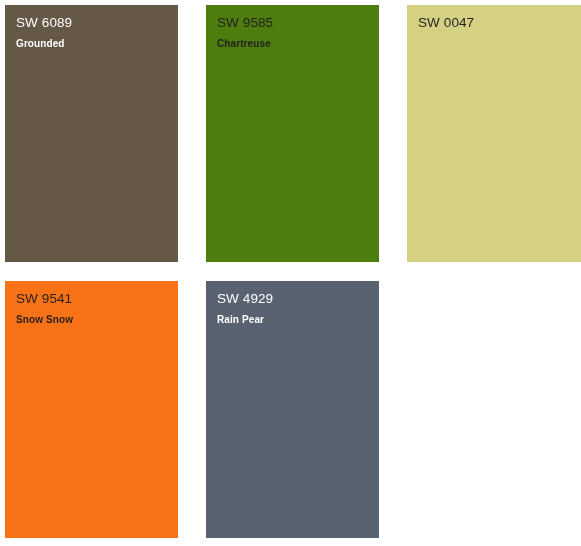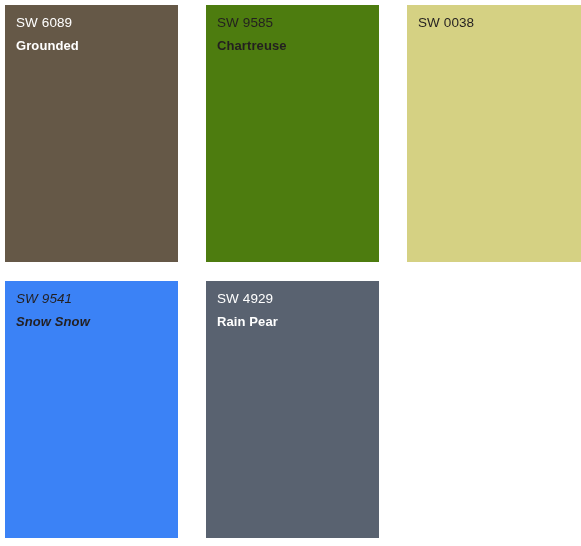--- a/index.html
+++ b/index.html
@@ -33,21 +33,21 @@
   }
   .swatch-code {
     font-size: 13.5px;
     font-weight: 400;
     line-height: 1.0;
     letter-spacing: 0.1px;
     margin: 0 0 9px 0;
     white-space: nowrap;
   }
   .swatch-name {
-    font-size: 13px;
+    font-size: 10px;
     font-weight: 700;
     line-height: 1.0;
     letter-spacing: 0.1px;
     margin: 0;
     white-space: nowrap;
   }
   .text-light .swatch-code,
   .text-light .swatch-name {
     color: #ffffff;
   }
@@ -62,23 +62,23 @@
 <div class="swatch-grid" id="swatch-grid">
     <div class="swatch text-light" style="background: rgb(101, 88, 71);">
       <div class="swatch-code">SW 6089</div>
       <div class="swatch-name">Grounded</div>
     </div>
     <div class="swatch text-dark" style="background: #4d7c0f;">
       <div class="swatch-code">SW 9585</div>
       <div class="swatch-name">Chartreuse</div>
     </div>
     <div class="swatch text-dark" style="background: rgb(213, 209, 131);">
-      <div class="swatch-code">SW 0038</div>
+      <div class="swatch-code">SW 0047</div>
     </div>
-    <div class="swatch text-dark" style="background: #3b82f6; font-style: italic;">
+    <div class="swatch text-dark" style="background: #f97316;">
       <div class="swatch-code">SW 9541</div>
       <div class="swatch-name">Snow Snow</div>
     </div>
     <div class="swatch text-light" style="background: rgb(89, 98, 112);">
       <div class="swatch-code">SW 4929</div>
       <div class="swatch-name">Rain Pear</div>
     </div>
   </div>
 
 </body></html>

